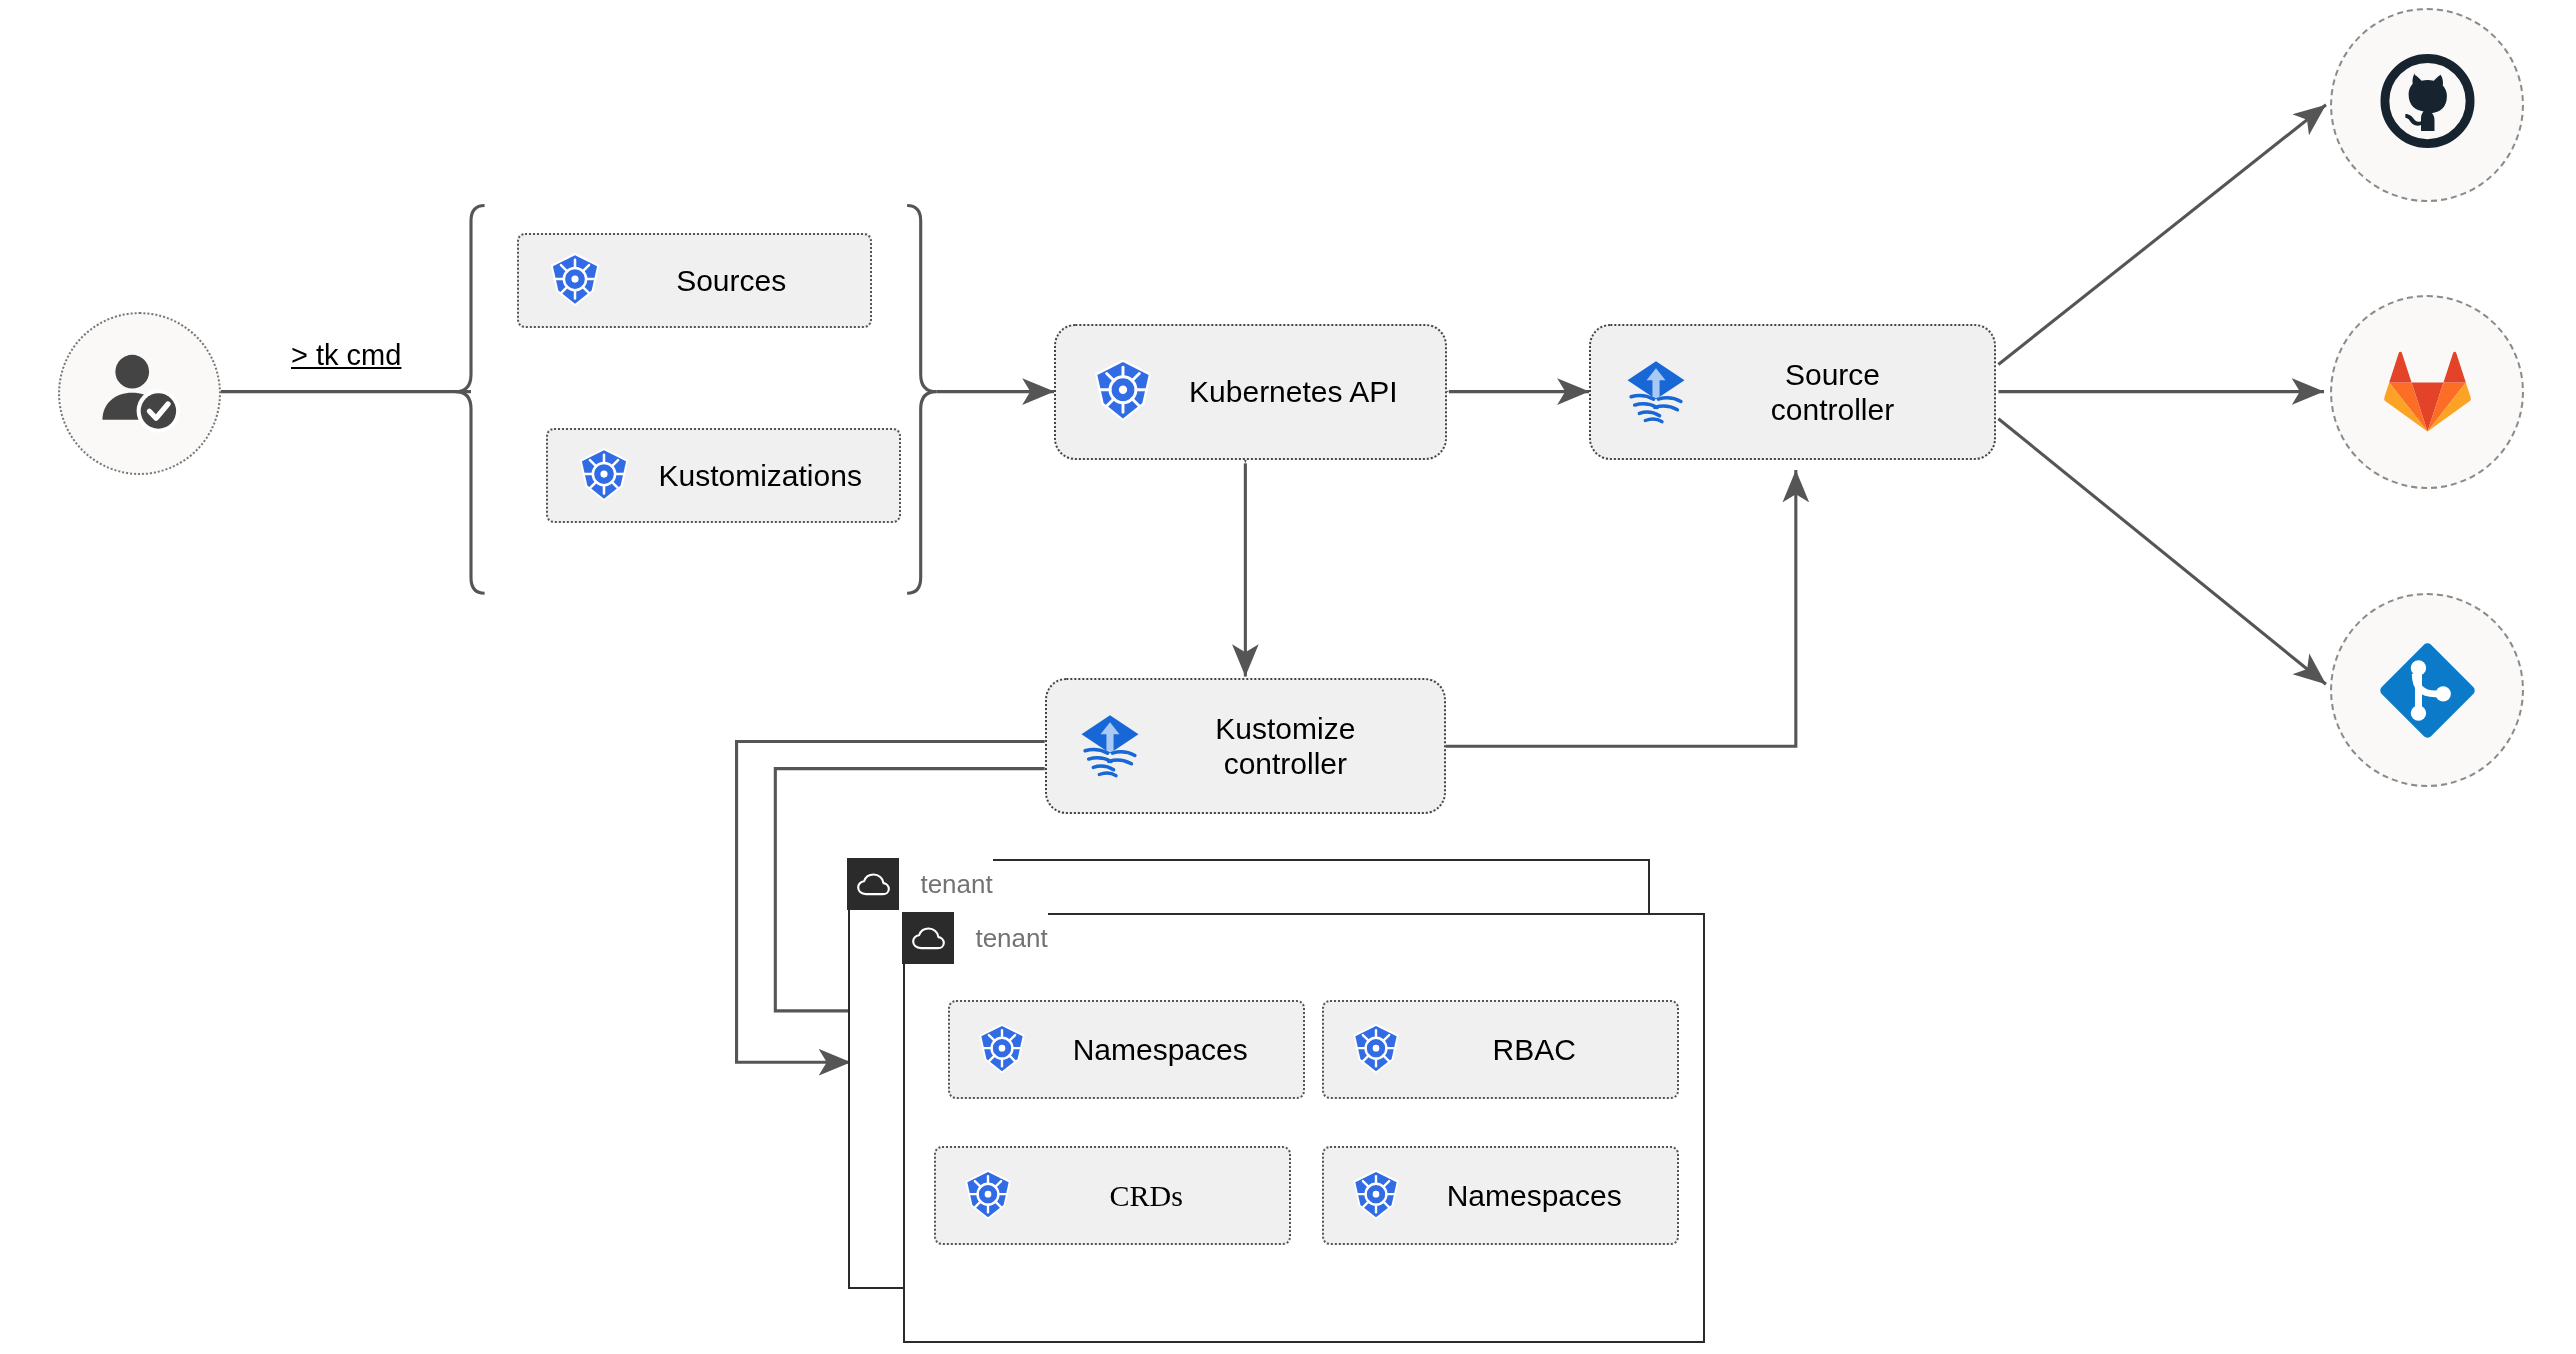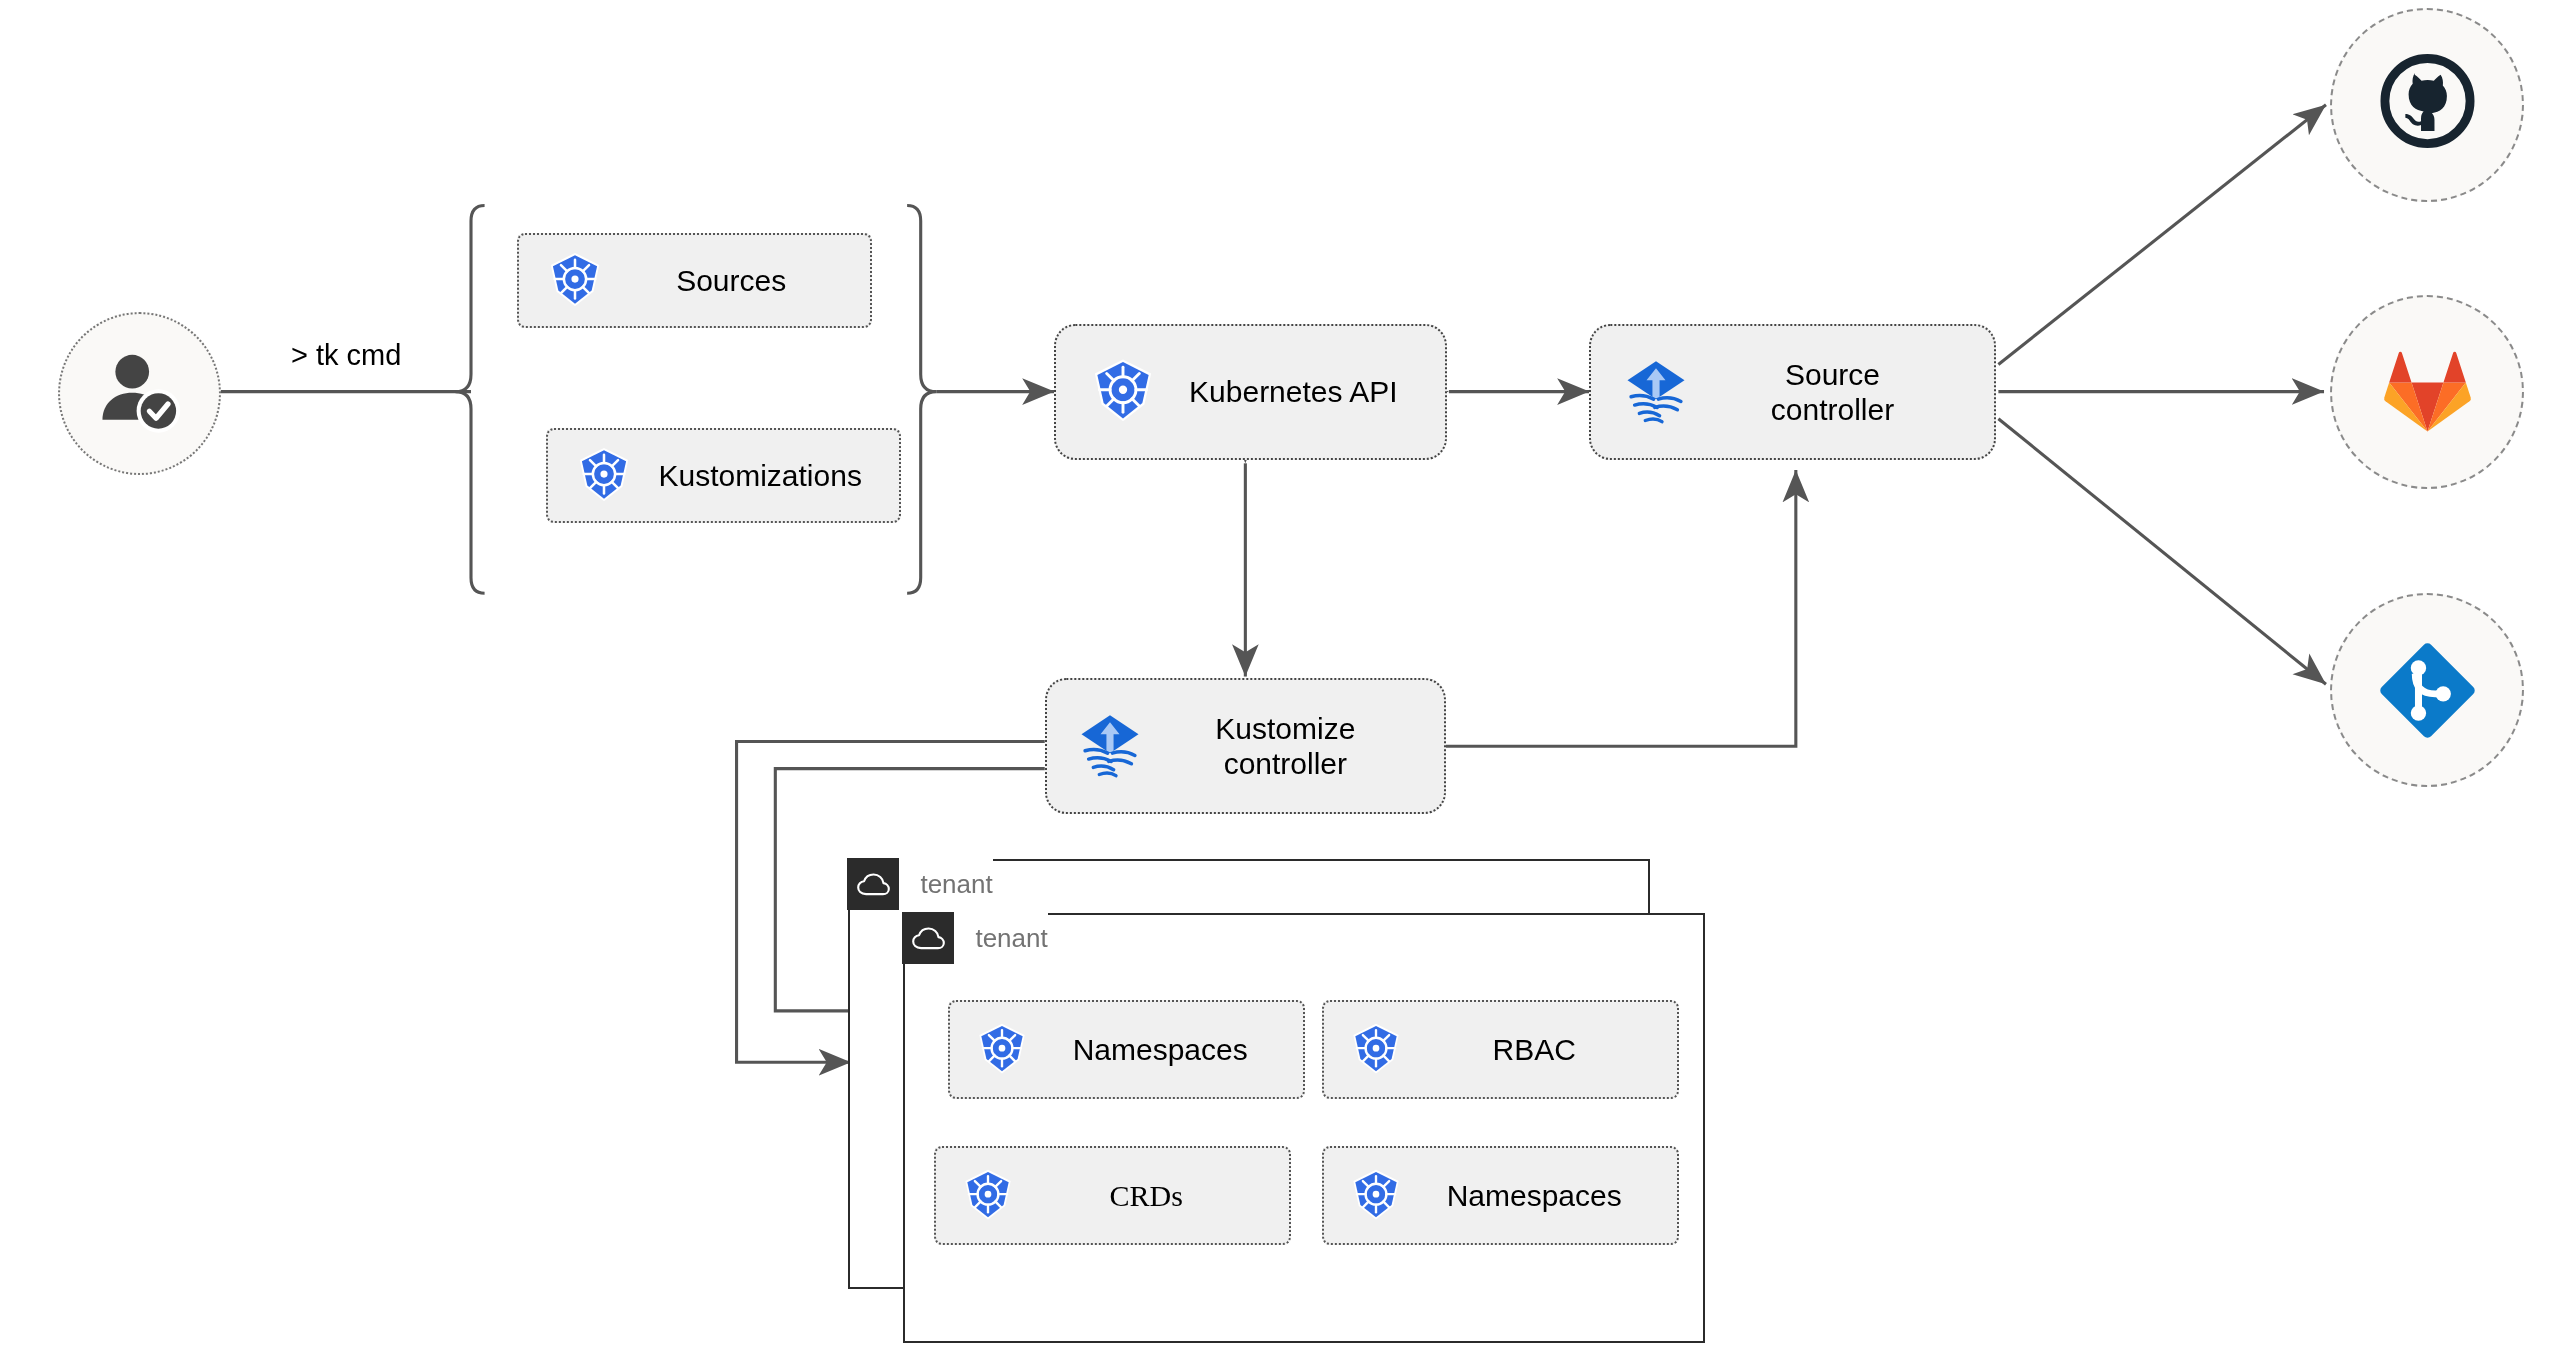--- a/index.html
+++ b/index.html
@@ -27,21 +27,21 @@
 
   
   .tenant{position:absolute;box-sizing:border-box;background:#ffffff;
           border:2.9px solid #2b2b2b;}
   .tenant-tab{position:absolute;left:-2.9px;top:-2.9px;height:52px;
           display:flex;align-items:center;background:#ffffff;}
   .tenant-badge{width:52px;height:52px;background:#2b2b2b;
           display:flex;align-items:center;justify-content:center;}
   .tenant-name{font-size:26px;color:#737373;padding-left:21.3px;white-space:nowrap;}
 
-  .cmdlabel{position:absolute;font-size:29px;color:#000;white-space:nowrap;}
+  .cmdlabel{position:absolute;font-size:29px;color:#000;white-space:nowrap;text-decoration:underline;}
   .svgbox{display:block;}
 </style>
 </head>
 <body>
 
 <div id="stage">
 
   <svg id="wires" viewBox="0 0 2658 1398" xmlns="http://www.w3.org/2000/svg">
     <defs>
       <marker id="ah" markerWidth="11" markerHeight="9" refX="10.4" refY="4.5" orient="auto" markerUnits="strokeWidth">

